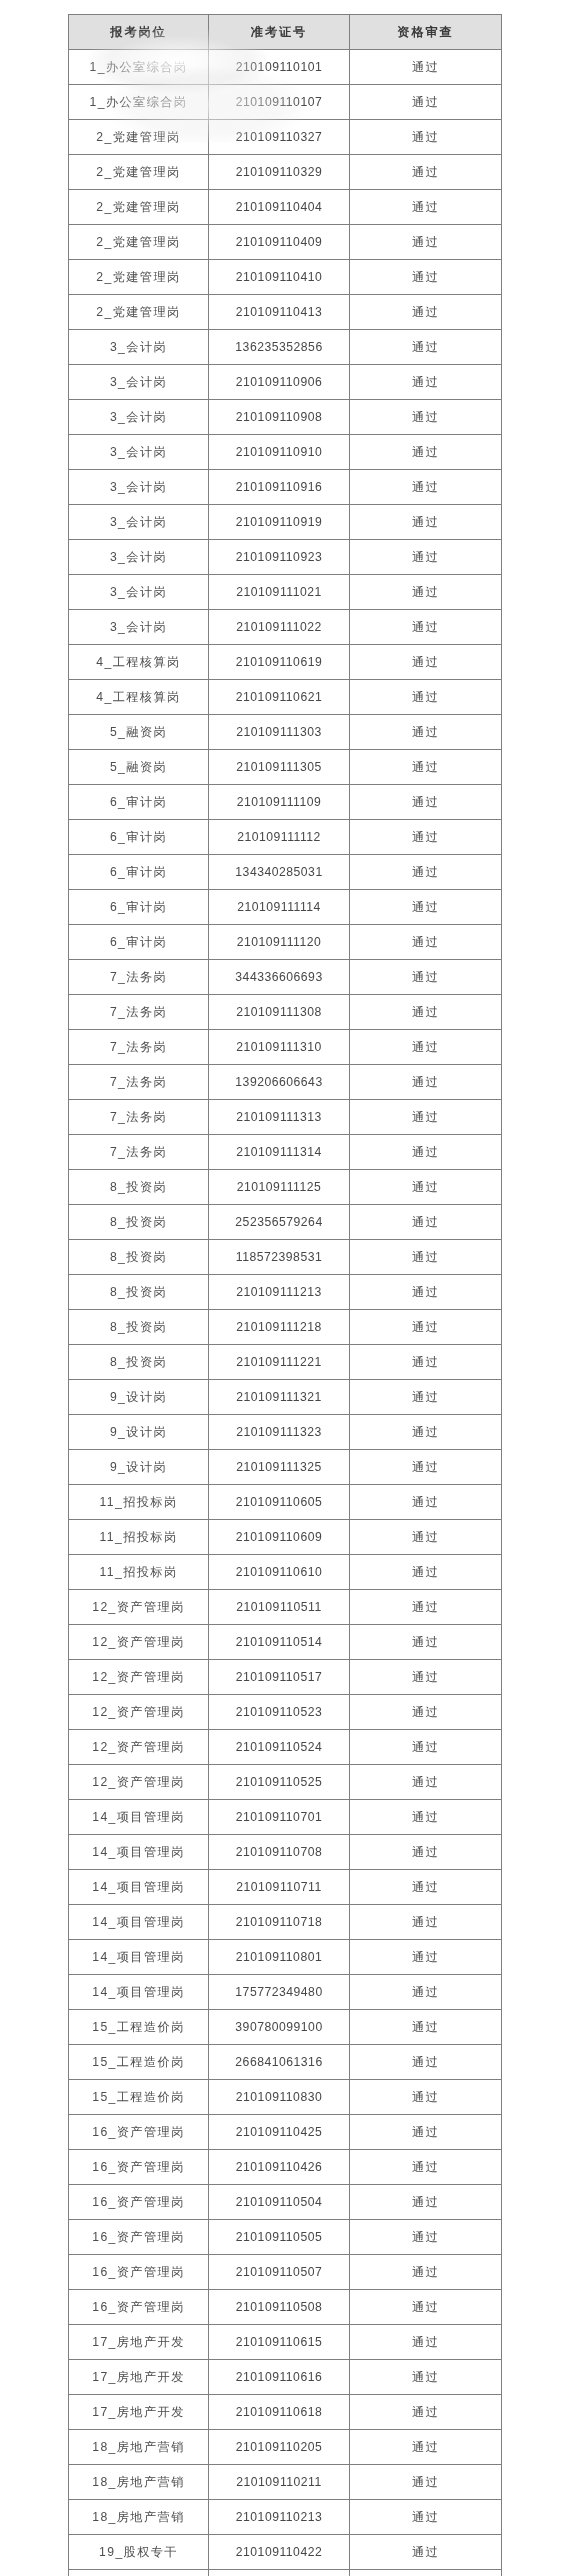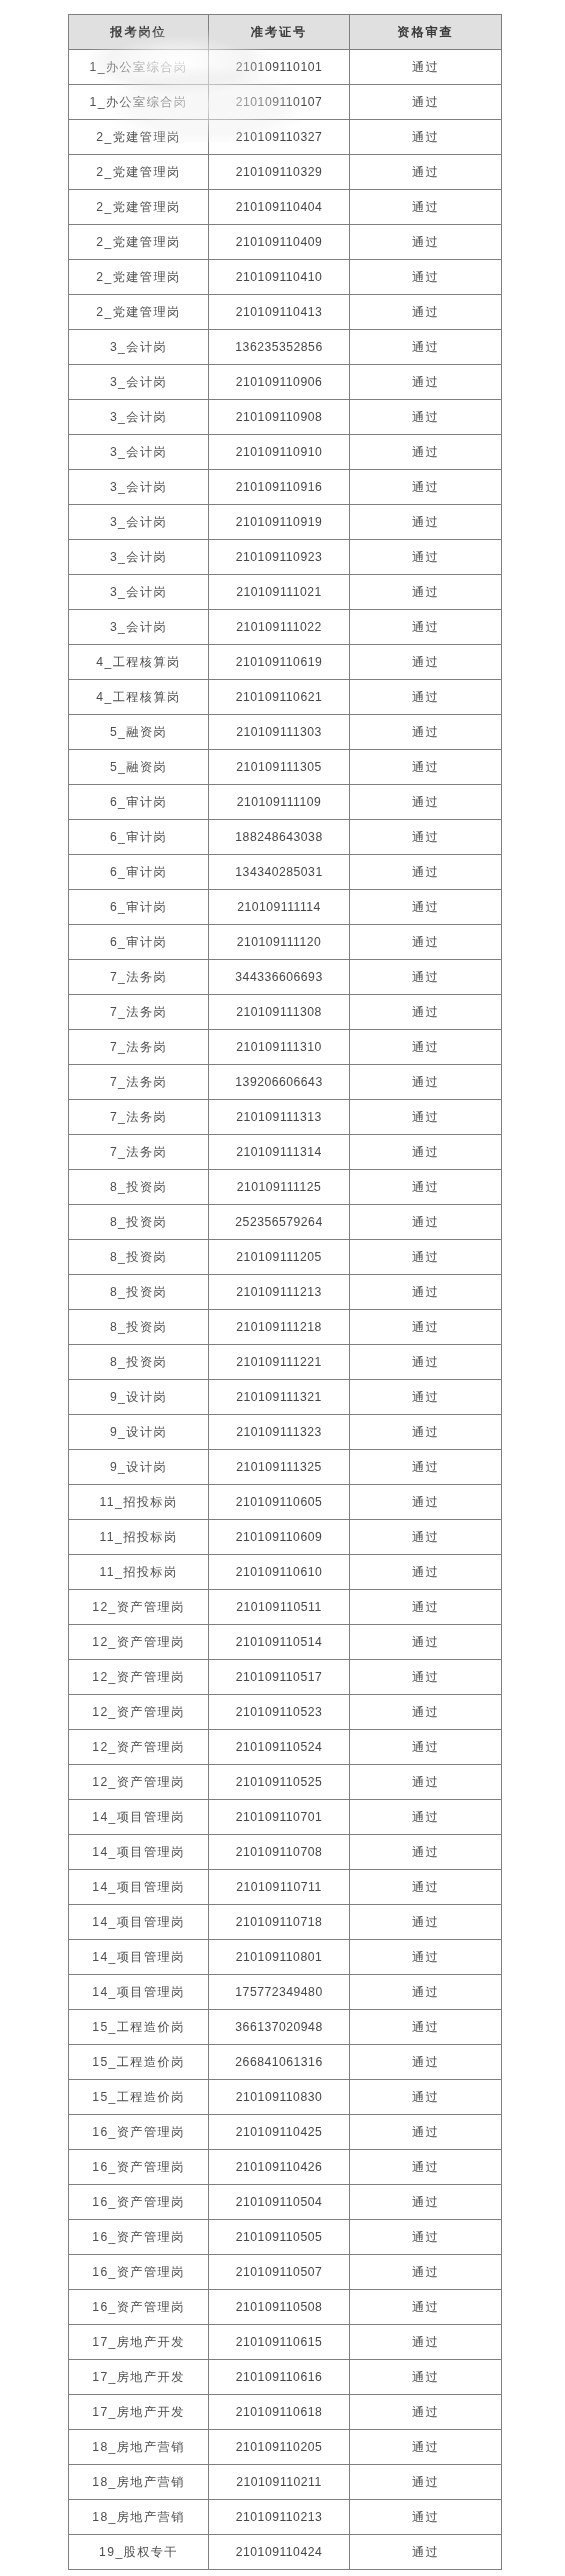--- a/index.html
+++ b/index.html
@@ -193,21 +193,21 @@
           <td class="num">210109111305</td>
           <td class="status">通过</td>
         </tr>
         <tr>
           <td class="pos">6_审计岗</td>
           <td class="num">210109111109</td>
           <td class="status">通过</td>
         </tr>
         <tr>
           <td class="pos">6_审计岗</td>
-          <td class="num">188248643038</td>
+          <td class="num">210109111112</td>
           <td class="status">通过</td>
         </tr>
         <tr>
           <td class="pos">6_审计岗</td>
           <td class="num">134340285031</td>
           <td class="status">通过</td>
         </tr>
         <tr>
           <td class="pos">6_审计岗</td>
           <td class="num">210109111114</td>
@@ -253,21 +253,21 @@
           <td class="num">210109111125</td>
           <td class="status">通过</td>
         </tr>
         <tr>
           <td class="pos">8_投资岗</td>
           <td class="num">252356579264</td>
           <td class="status">通过</td>
         </tr>
         <tr>
           <td class="pos">8_投资岗</td>
-          <td class="num">210109111205</td>
+          <td class="num">118572398531</td>
           <td class="status">通过</td>
         </tr>
         <tr>
           <td class="pos">8_投资岗</td>
           <td class="num">210109111213</td>
           <td class="status">通过</td>
         </tr>
         <tr>
           <td class="pos">8_投资岗</td>
           <td class="num">210109111218</td>
@@ -363,21 +363,21 @@
           <td class="num">210109110801</td>
           <td class="status">通过</td>
         </tr>
         <tr>
           <td class="pos">14_项目管理岗</td>
           <td class="num">175772349480</td>
           <td class="status">通过</td>
         </tr>
         <tr>
           <td class="pos">15_工程造价岗</td>
-          <td class="num">366137020948</td>
+          <td class="num">390780099100</td>
           <td class="status">通过</td>
         </tr>
         <tr>
           <td class="pos">15_工程造价岗</td>
           <td class="num">266841061316</td>
           <td class="status">通过</td>
         </tr>
         <tr>
           <td class="pos">15_工程造价岗</td>
           <td class="num">210109110830</td>
@@ -438,20 +438,25 @@
           <td class="num">210109110211</td>
           <td class="status">通过</td>
         </tr>
         <tr>
           <td class="pos">18_房地产营销</td>
           <td class="num">210109110213</td>
           <td class="status">通过</td>
         </tr>
         <tr>
           <td class="pos">19_股权专干</td>
+          <td class="num">210109110422</td>
+          <td class="status">通过</td>
+        </tr>
+        <tr>
+          <td class="pos">19_股权专干</td>
           <td class="num">210109110424</td>
           <td class="status">通过</td>
         </tr>
       </tbody>
   </table>
 
   <div class="smudge smudge-1"></div>
   <div class="smudge smudge-2"></div>
 
 </div>

